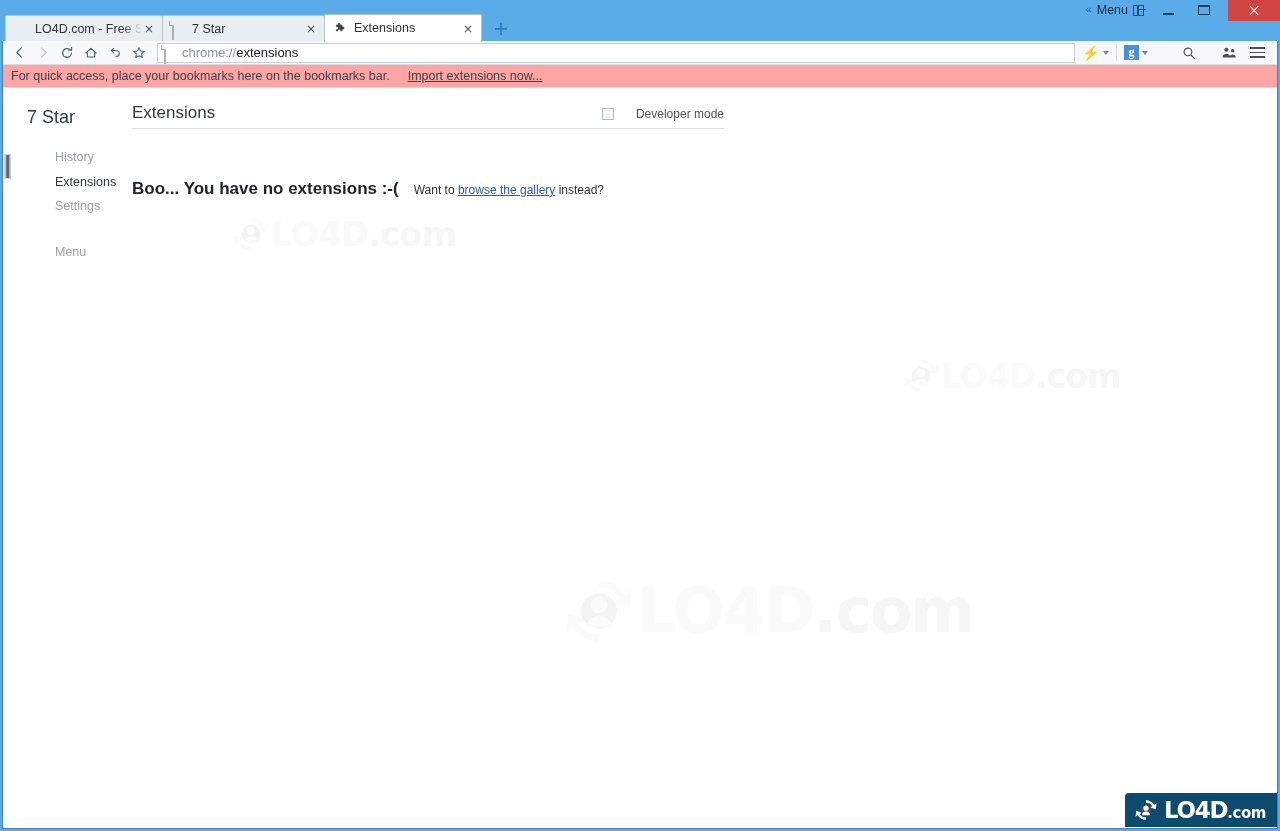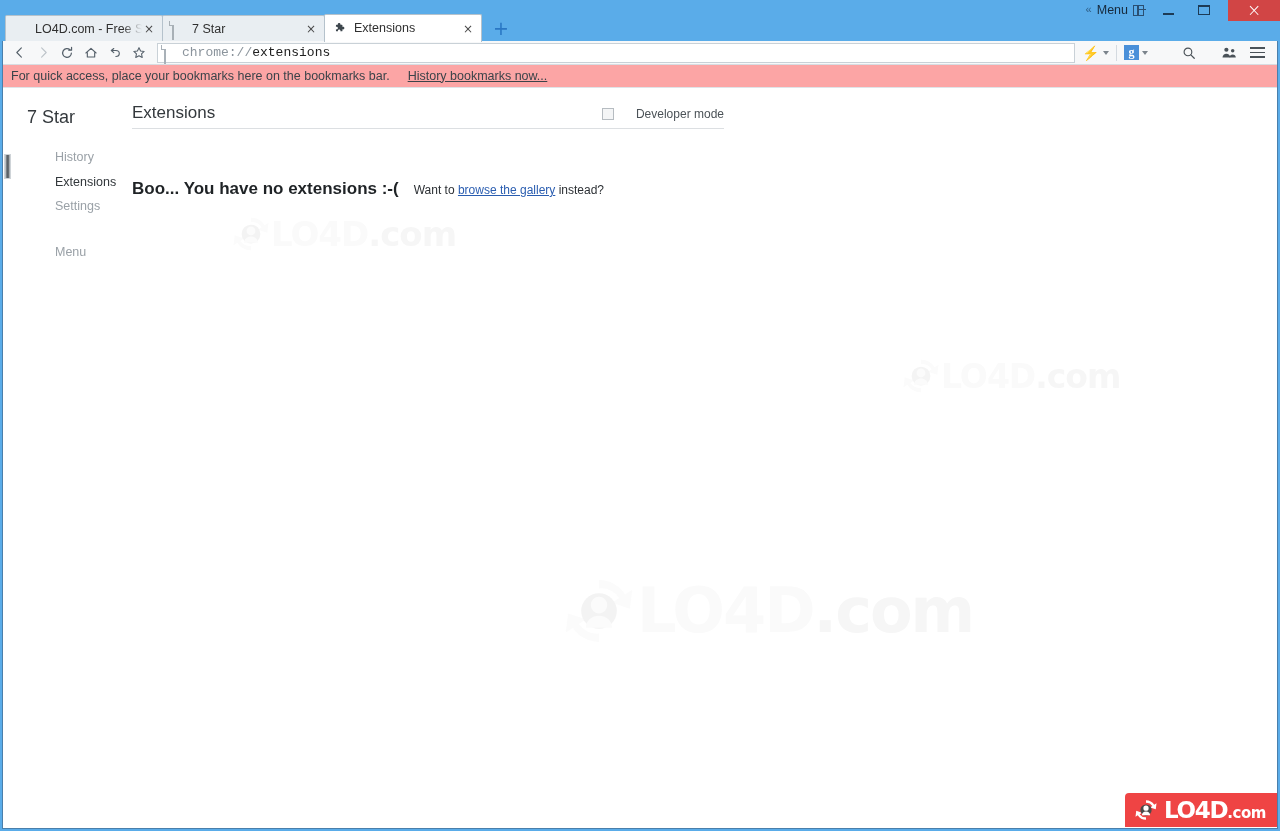--- a/index.html
+++ b/index.html
@@ -281,21 +281,20 @@
     width: 4px; height: 4px;
     background: #fff;
     border-left: 1px solid #a9b1b8;
     border-bottom: 1px solid #a9b1b8;
   }
   .omni-text {
     font-size: 13px;
     color: #8b949c;
     line-height: 1;
     white-space: nowrap;
-    font-family: Liberation Mono, monospace;
   }
   .omni-text b { color: #202020; font-weight: 400; }
 
   .tb-right {
     display: flex;
     align-items: center;
     height: 22px;
   }
   .tb-icon {
     height: 22px;
@@ -498,21 +497,21 @@
   .wm-big   .wm-txt { font-size: 62px; letter-spacing: -2px; }
   .wm-txt .dom { color: #f6f6f6; }
 
   
   .lo4d-badge {
     position: absolute;
     right: 0;
     bottom: 0;
     width: 152px;
     height: 34px;
-    background: #ef4444;
+    background: #0c4a6e;
     border-top-left-radius: 4px;
     display: flex;
     align-items: center;
     padding-left: 8px;
     gap: 5px;
   }
   .lo4d-badge .bt {
     font-family: "DejaVu Sans", sans-serif;
     font-weight: bold;
     font-size: 23px;
@@ -654,21 +653,21 @@
               <i></i>
               <i></i>
               <i></i>
             </span>
         </div>
       </div>
     </div>
 
     <div class="bookmarks-bar">
       <span class="bm-text">For quick access, place your bookmarks here on the bookmarks bar.</span>
-      <span class="bm-link">History bookmarks now...</span>
+      <span class="bm-link">Import extensions now...</span>
     </div>
 
     <div class="page">
 
       <div class="page-scroll-mark"></div>
 
       <div class="wm wm-small">
         <svg width="40" height="40" viewBox="0 0 64 64">
           <path d="M32 6a26 26 0 0 1 22 12l6-4-2 16-15-5 6-4A19 19 0 0 0 32 13z" fill="#fbfbfb"></path>
           <path d="M32 58a26 26 0 0 1-22-12l-6 4 2-16 15 5-6 4A19 19 0 0 0 32 51z" fill="#fbfbfb"></path>

